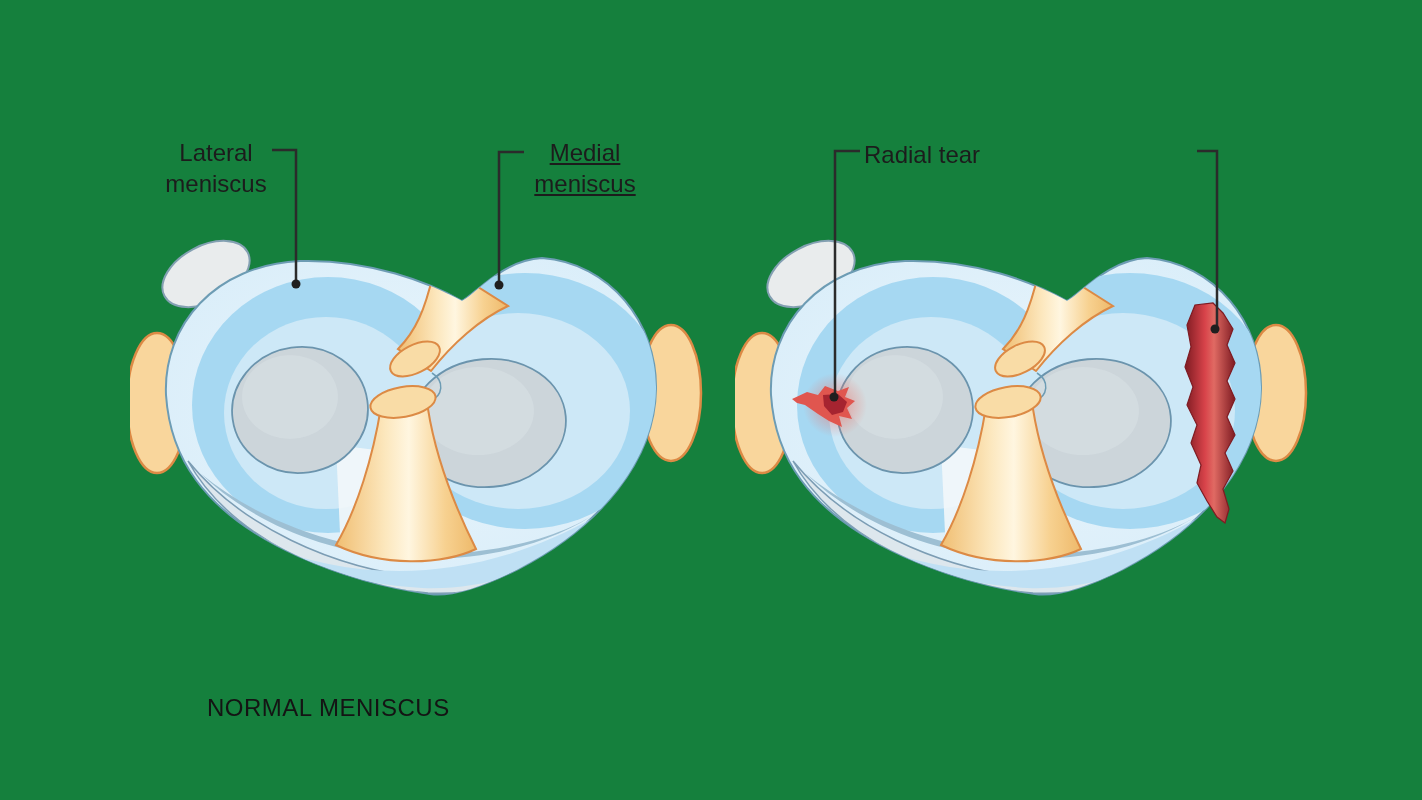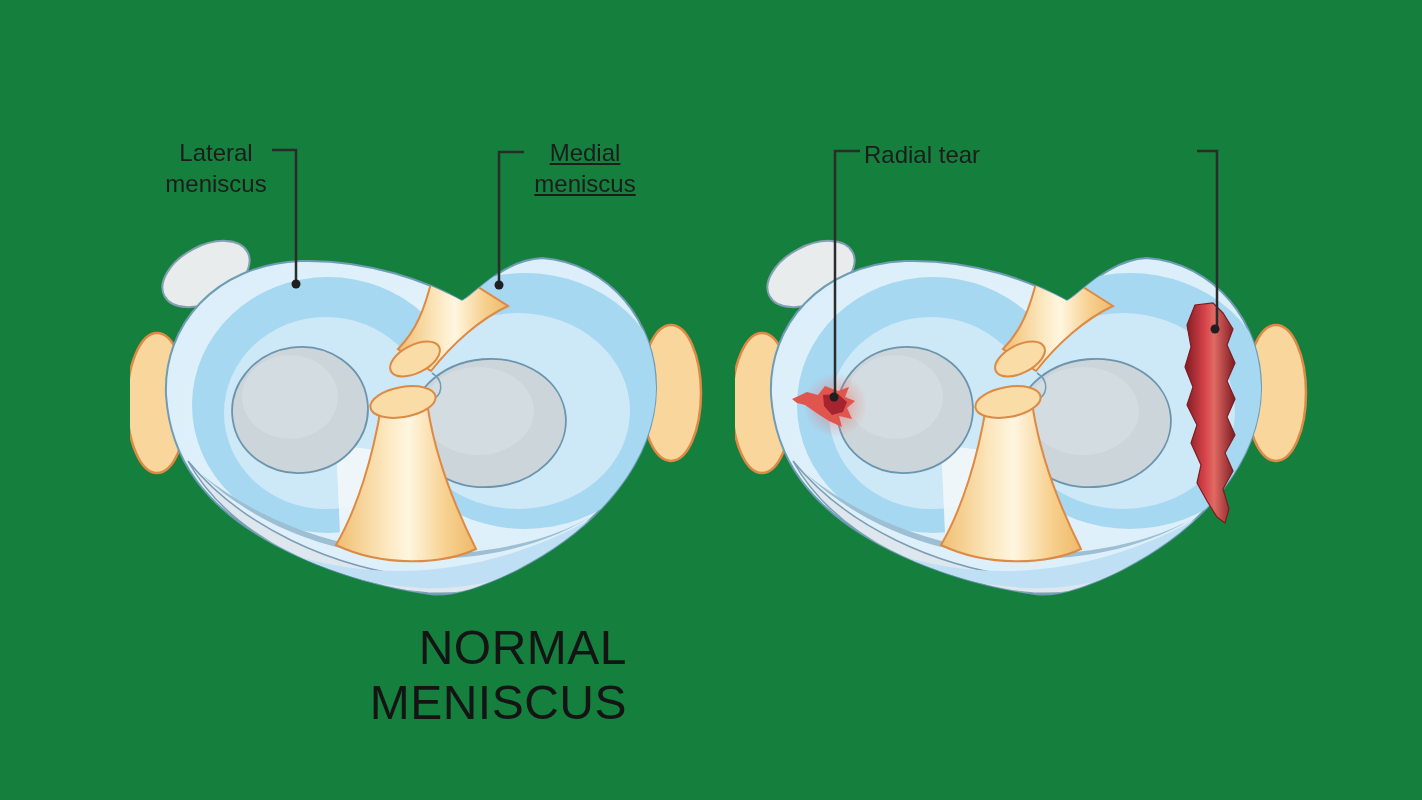--- a/index.html
+++ b/index.html
@@ -14,22 +14,22 @@
   .anno{
     position:absolute;font-size:24px;line-height:31px;color:#1c1c1c;
   }
   .anno.wrap{text-align:center;}
   .anno.nowrap{white-space:nowrap;}
   #label-lateral{left:158px;top:137px;width:116px;}
   #label-medial{left:532px;top:137px;width:106px;text-decoration:underline;}
   #label-radial{left:864px;top:139px;}
   #label-longitudinal{left:1022px;top:139px;}
   .caption{
-    position:absolute;top:620px;width:420px;text-align:right;
-    font-size:48px;letter-spacing:.5px;color:#141414;
+    position:absolute;top:694px;width:420px;text-align:left;
+    font-size:24px;letter-spacing:.5px;color:#141414;
   }
   #caption-normal{left:207px;}
   #caption-torn{left:801px;}
   .defs-holder{position:absolute;width:0;height:0;overflow:hidden;}
 </style>
 </head>
 <body>
 
 <div class="canvas">
 

